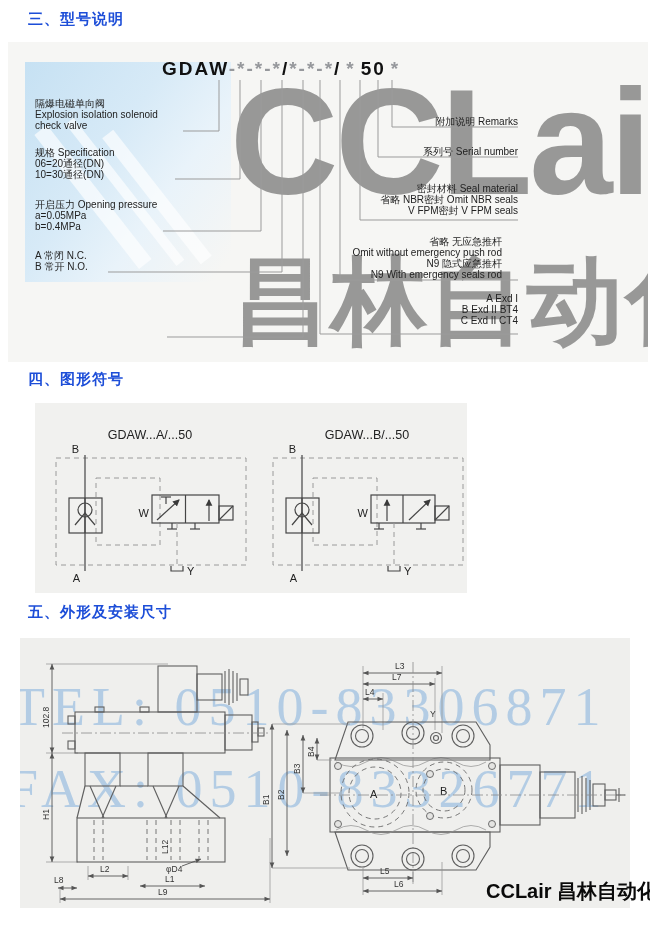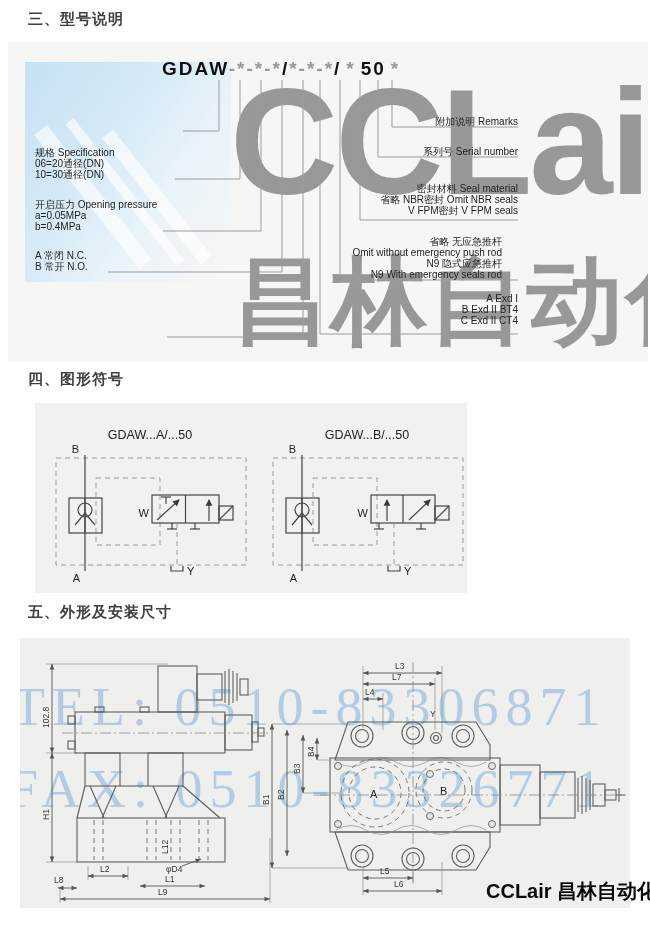--- a/index.html
+++ b/index.html
@@ -1,18 +1,18 @@
 <!DOCTYPE html>
 <html><head>
 <meta charset="utf-8">
 <style>
   html,body{margin:0;padding:0;background:#ffffff;}
   .page{position:relative;width:650px;height:925px;background:#fff;overflow:hidden;
         font-family:"Liberation Sans", sans-serif;color:#1d1d1d;}
-  .heading{position:absolute;left:28px;font-size:15px;font-weight:bold;color:#404040;letter-spacing:1px;}
+  .heading{position:absolute;left:28px;font-size:15px;font-weight:bold;color:#1d4ed8;letter-spacing:1px;}
   .box{position:absolute;overflow:hidden;}
   .model-box{left:8px;top:42px;width:640px;height:320px;background:#f6f6f4;}
   .sym-box{left:35px;top:403px;width:432px;height:190px;background:#f1f1ef;}
   .dim-box{left:20px;top:638px;width:610px;height:270px;background:#efefed;}
   .blue-panel{position:absolute;left:17px;top:20px;width:206px;height:220px;z-index:1;
       background:linear-gradient(125deg,#c6e1f3 0%,#d7eaf7 40%,#e9f3fa 65%,rgba(246,246,244,0) 95%);}
   .streak{position:absolute;background:rgba(255,255,255,0.65);transform:rotate(-38deg);z-index:2;}
   .st1{left:60px;top:50px;width:16px;height:170px;}
   .st2{left:95px;top:40px;width:10px;height:180px;}
   .st3{left:125px;top:55px;width:14px;height:160px;}
@@ -97,20 +97,25 @@
       <line class="cline" x1="100" y1="230" x2="274" y2="230"></line>
       <line class="cline" x1="159" y1="295" x2="295" y2="295"></line>
 
       <line class="cline" x1="384" y1="85" x2="510" y2="85"></line>
       <line class="cline" x1="370" y1="115" x2="510" y2="115"></line>
       <line class="cline" x1="352" y1="178" x2="510" y2="178"></line>
       <line class="cline" x1="332" y1="238" x2="510" y2="238"></line>
       <line class="cline" x1="312" y1="292" x2="510" y2="292"></line>
     </svg>
 
+    <div class="lbl" style="left:27px;top:56px">
+      <span>隔爆电磁单向阀</span>
+      <span>Explosion isolation solenoid</span>
+      <span>check valve</span>
+    </div>
     <div class="lbl" style="left:27px;top:105px">
       <span>规格 Specification</span>
       <span>06=20通径(DN)</span>
       <span>10=30通径(DN)</span>
     </div>
     <div class="lbl" style="left:27px;top:157px">
       <span>开启压力 Opening pressure</span>
       <span>a=0.05MPa</span>
       <span>b=0.4MPa</span>
     </div>

